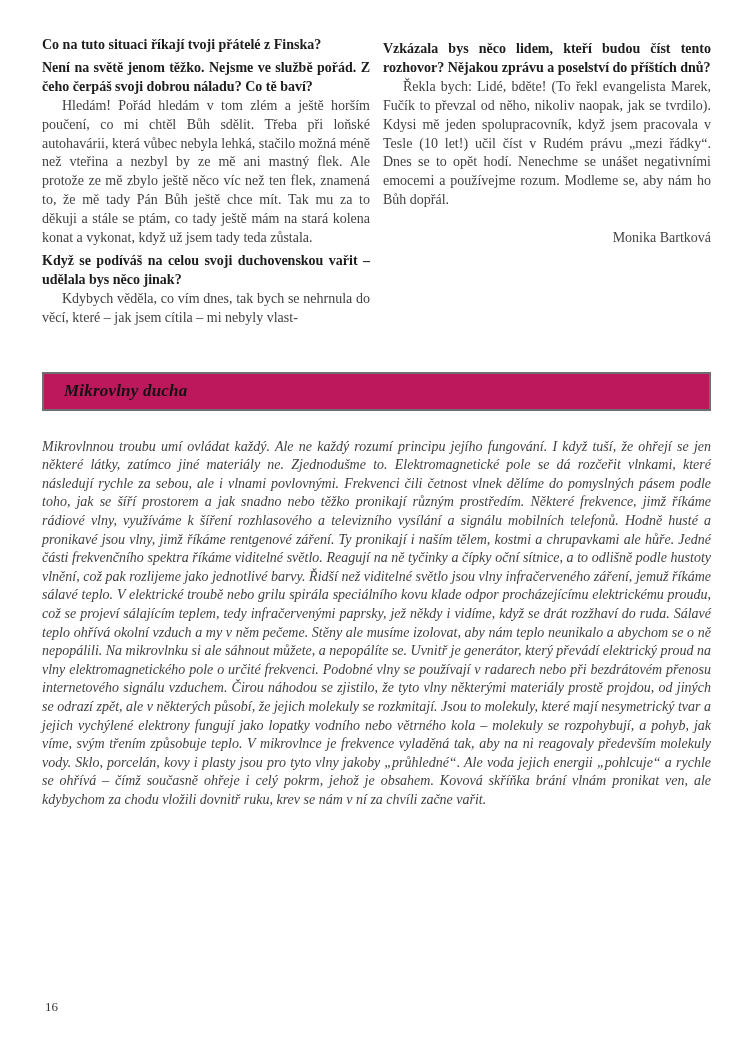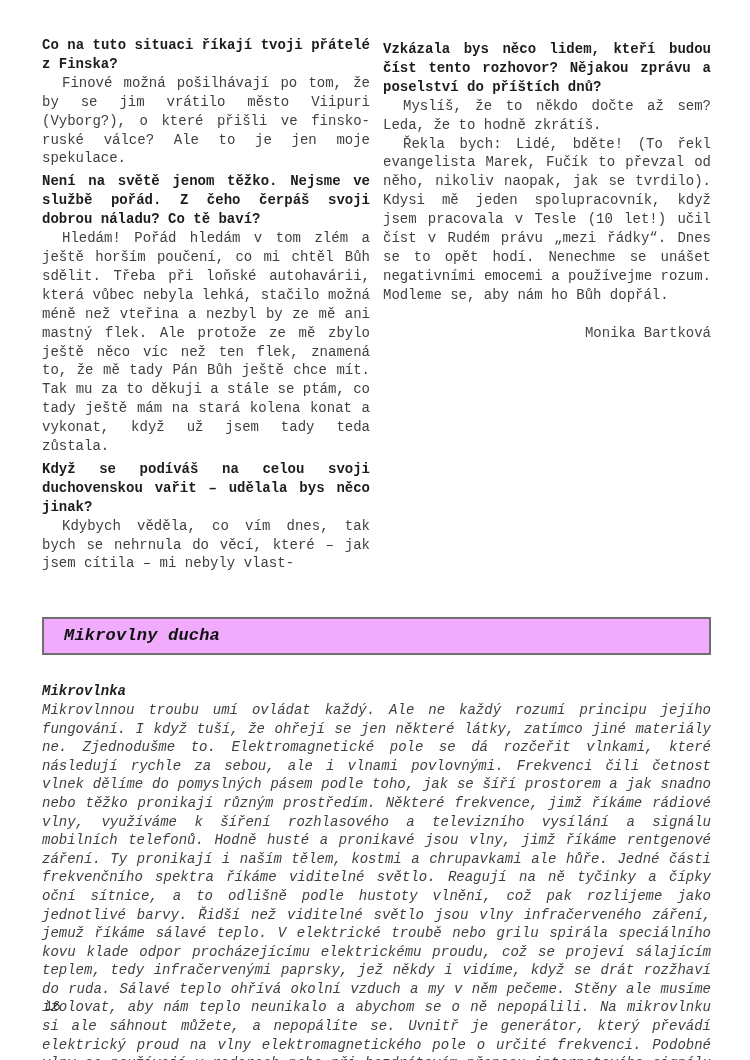--- a/index.html
+++ b/index.html
@@ -5,21 +5,21 @@
   html, body {
     margin: 0;
     padding: 0;
     background: #ffffff;
   }
   .page {
     position: relative;
     width: 750px;
     height: 1060px;
     background: #ffffff;
-    font-family: Liberation Mono, monospace;
+    font-family: Liberation Serif, serif;
     color: #3f3f3f;
     overflow: hidden;
     box-sizing: border-box;
   }
   .content {
     padding: 36px 39px 0 42px;
   }
   
   .columns {
     display: flex;
@@ -37,21 +37,21 @@
   .q.gap { margin-top: 4px; }
   .indent { text-indent: 20px; }
   .signature {
     text-align: right;
     margin-top: 19px !important;
     color: #454545;
   }
   
   .section-box {
     margin-top: 44px;
-    background: #f0abfc;
+    background: #be185d;
     border: 2px solid #6f6f6f;
     padding: 7px 10px 8px 20px;
     box-sizing: border-box;
   }
   .section-box .title {
     font-size: 17px;
     font-weight: 700;
     font-style: italic;
     color: #121212;
     letter-spacing: 0.2px;
@@ -82,39 +82,36 @@
 </style>
 </head>
 <body>
 
 <div class="page">
   <div class="content">
 
     <div class="columns">
       <div class="col">
         <p class="q">Co na tuto situaci říkají tvoji přátelé z Finska?</p>
-        <p class="indent">Finové možná pošilhávají po tom, že by se jim vrátilo město Viipuri (Vyborg?), o které přišli ve finsko-ruské válce? Ale to je jen moje spekulace.</p>
         <p class="q gap">Není na světě jenom těžko. Nejsme ve službě pořád. Z čeho čerpáš svoji dobrou náladu? Co tě baví?</p>
         <p class="indent">Hledám! Pořád hledám v tom zlém a ještě horším poučení, co mi chtěl Bůh sdělit. Třeba při loňské autohavárii, která vůbec nebyla lehká, stačilo možná méně než vteřina a nezbyl by ze mě ani mastný flek. Ale protože ze mě zbylo ještě něco víc než ten flek, znamená to, že mě tady Pán Bůh ještě chce mít. Tak mu za to děkuji a stále se ptám, co tady ještě mám na stará kolena konat a vykonat, když už jsem tady teda zůstala.</p>
         <p class="q gap">Když se podíváš na celou svoji duchovenskou vařit – udělala bys něco jinak?</p>
         <p class="indent">Kdybych věděla, co vím dnes, tak bych se nehrnula do věcí, které – jak jsem cítila – mi nebyly vlast-</p>
       </div>
       <div class="col">
         <p class="q gap">Vzkázala bys něco lidem, kteří budou číst tento rozhovor? Nějakou zprávu a poselství do příštích dnů?</p>
-        <p class="indent">Myslíš, že to někdo dočte až sem? Leda, že to hodně zkrátíš.</p>
         <p class="indent">Řekla bych: Lidé, bděte! (To řekl evangelista Marek, Fučík to převzal od něho, nikoliv naopak, jak se tvrdilo). Kdysi mě jeden spolupracovník, když jsem pracovala v Tesle (10 let!) učil číst v Rudém právu „mezi řádky“. Dnes se to opět hodí. Nenechme se unášet negativními emocemi a používejme rozum. Modleme se, aby nám ho Bůh dopřál.</p>
         <p class="signature">Monika Bartková</p>
       </div>
     </div>
 
     <div class="section-box">
       <span class="title">Mikrovlny ducha</span>
     </div>
 
     <div class="article">
-      <p class="sub">Mikrovlnka</p>
       <p>Mikrovlnnou troubu umí ovládat každý. Ale ne každý rozumí principu jejího fungování. I když tuší, že ohřejí se jen některé látky, zatímco jiné materiály ne. Zjednodušme to. Elektromagnetické pole se dá rozčeřit vlnkami, které následují rychle za sebou, ale i vlnami povlovnými. Frekvenci čili četnost vlnek dělíme do pomyslných pásem podle toho, jak se šíří prostorem a jak snadno nebo těžko pronikají různým prostředím. Některé frekvence, jimž říkáme rádiové vlny, využíváme k šíření rozhlasového a televizního vysílání a signálu mobilních telefonů. Hodně husté a pronikavé jsou vlny, jimž říkáme rentgenové záření. Ty pronikají i naším tělem, kostmi a chrupavkami ale hůře. Jedné části frekvenčního spektra říkáme viditelné světlo. Reagují na ně tyčinky a čípky oční sítnice, a to odlišně podle hustoty vlnění, což pak rozlijeme jako jednotlivé barvy. Řidší než viditelné světlo jsou vlny infračerveného záření, jemuž říkáme sálavé teplo. V elektrické troubě nebo grilu spirála speciálního kovu klade odpor procházejícímu elektrickému proudu, což se projeví sálajícím teplem, tedy infračervenými paprsky, jež někdy i vidíme, když se drát rozžhaví do ruda. Sálavé teplo ohřívá okolní vzduch a my v něm pečeme. Stěny ale musíme izolovat, aby nám teplo neunikalo a abychom se o ně nepopálili. Na mikrovlnku si ale sáhnout můžete, a nepopálíte se. Uvnitř je generátor, který převádí elektrický proud na vlny elektromagnetického pole o určité frekvenci. Podobné vlny se používají v radarech nebo při bezdrátovém přenosu internetového signálu vzduchem. Čirou náhodou se zjistilo, že tyto vlny některými materiály prostě projdou, od jiných se odrazí zpět, ale v některých působí, že jejich molekuly se rozkmitají. Jsou to molekuly, které mají nesymetrický tvar a jejich vychýlené elektrony fungují jako lopatky vodního nebo větrného kola – molekuly se rozpohybují, a pohyb, jak víme, svým třením způsobuje teplo. V mikrovlnce je frekvence vyladěná tak, aby na ni reagovaly především molekuly vody. Sklo, porcelán, kovy i plasty jsou pro tyto vlny jakoby „průhledné“. Ale voda jejich energii „pohlcuje“ a rychle se ohřívá – čímž současně ohřeje i celý pokrm, jehož je obsahem. Kovová skříňka brání vlnám pronikat ven, ale kdybychom za chodu vložili dovnitř ruku, krev se nám v ní za chvíli začne vařit.</p>
     </div>
 
   </div>
 
   <div class="pagenum">16</div>
 </div>
 
 </body></html>

